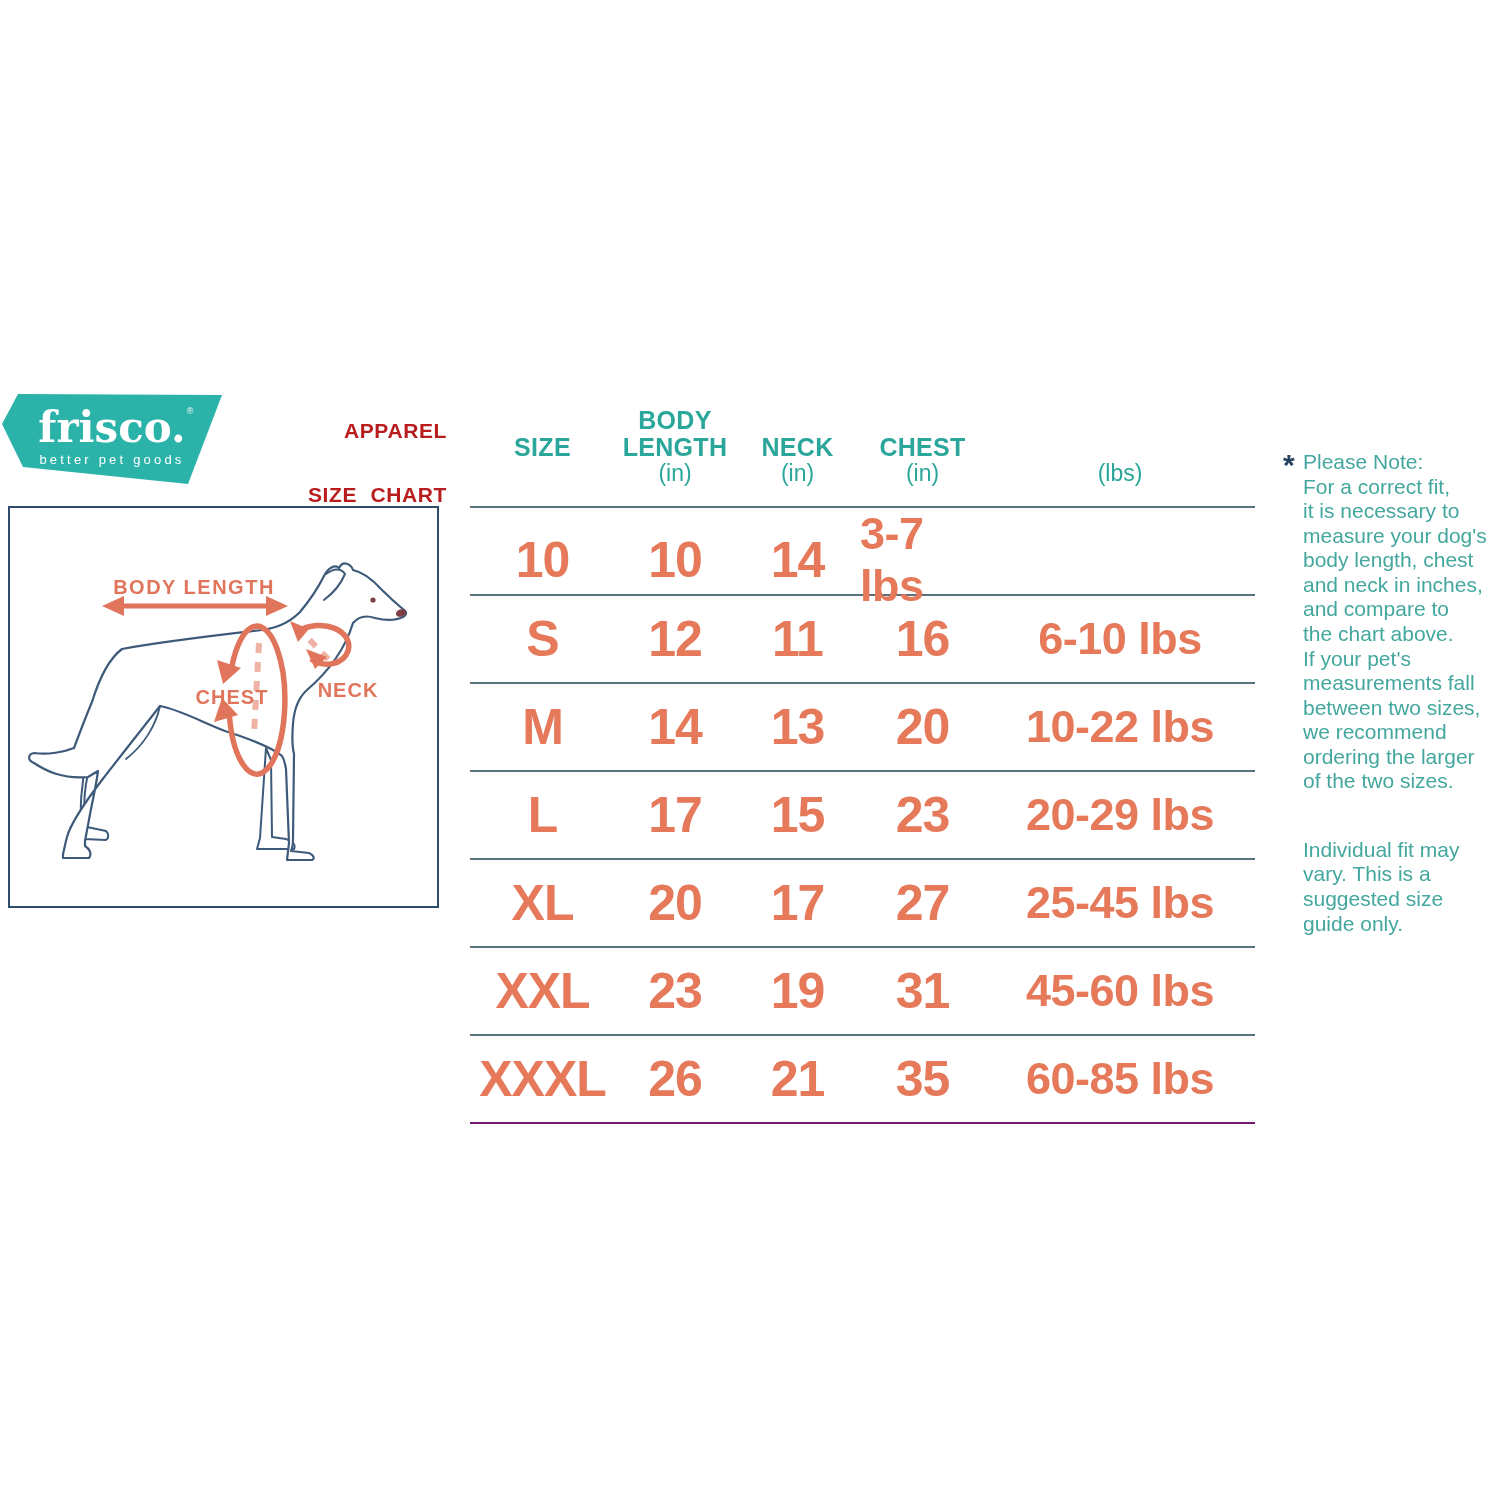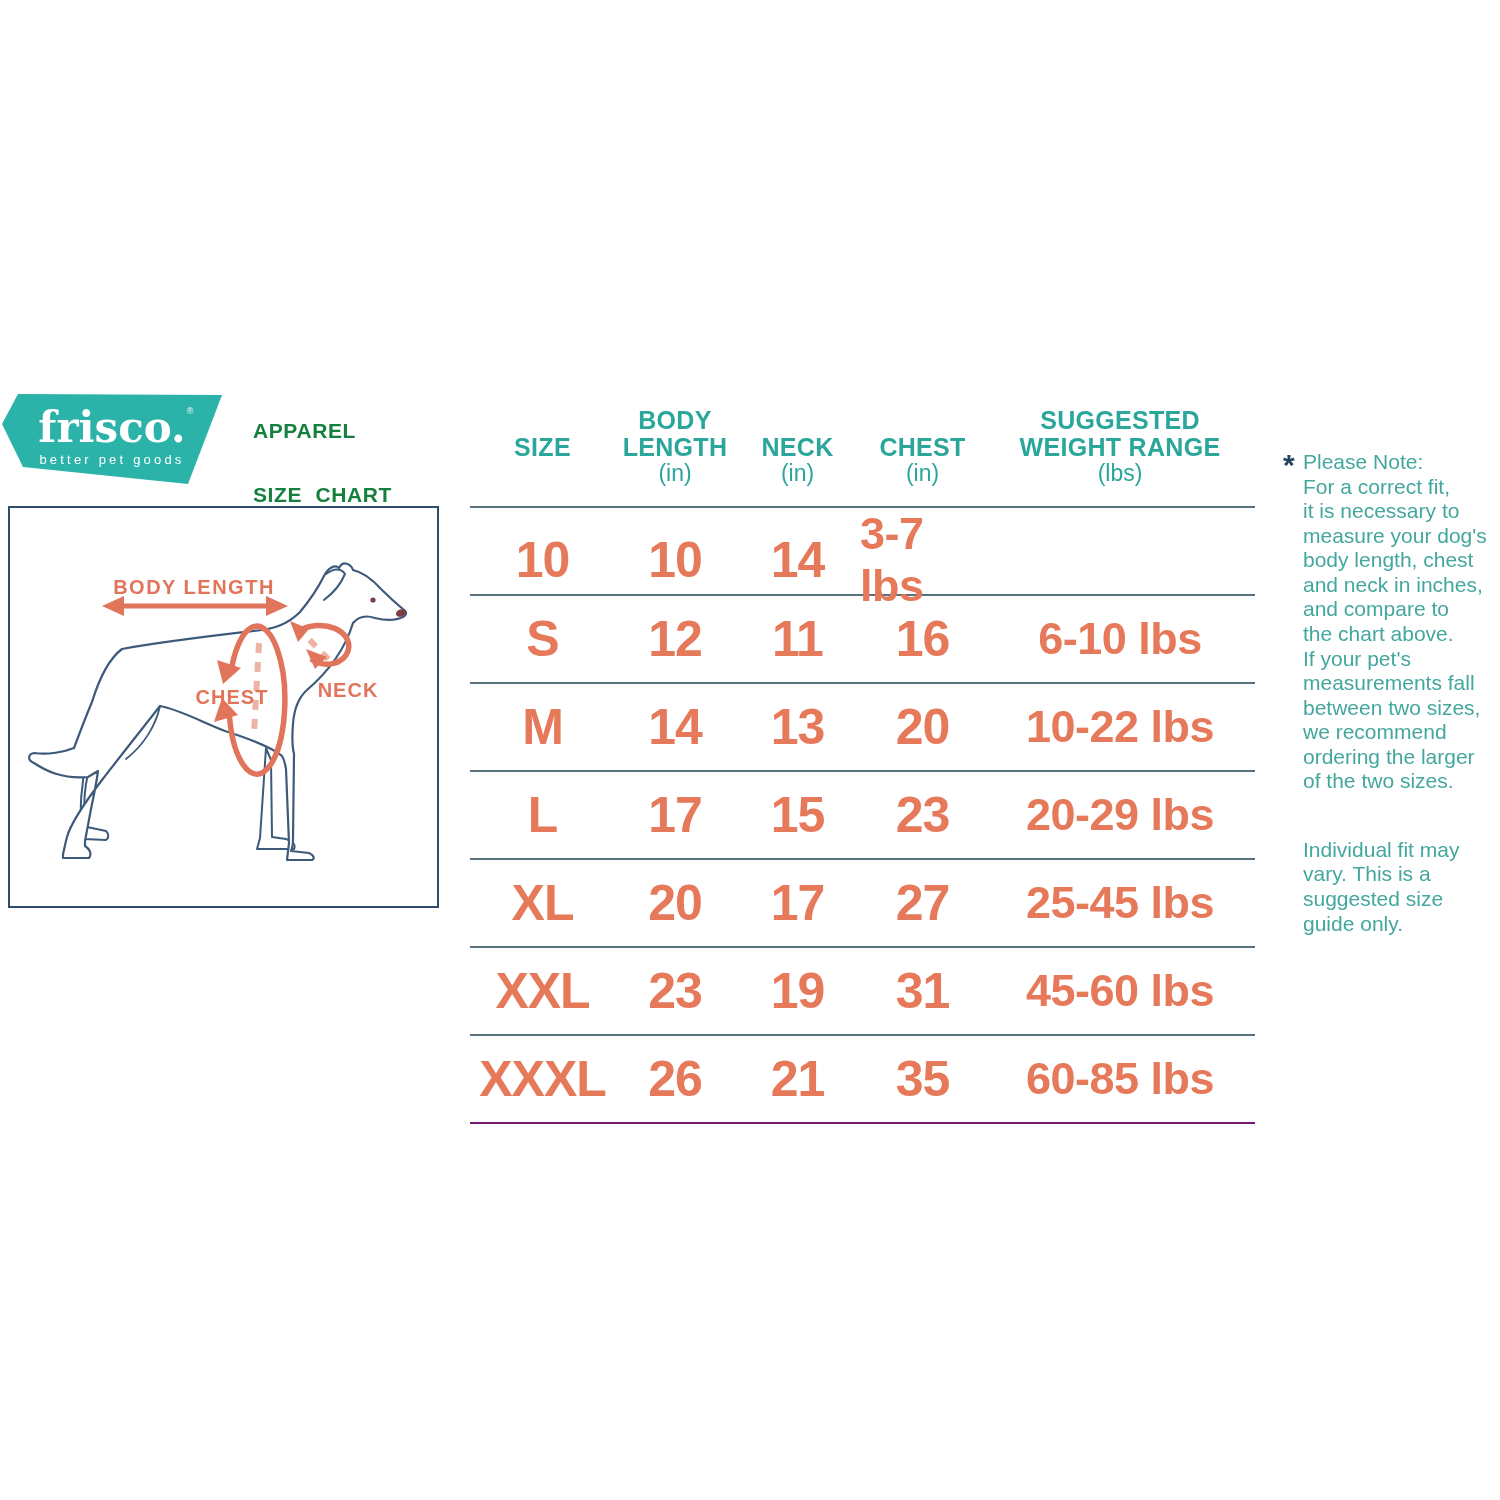--- a/index.html
+++ b/index.html
@@ -3,22 +3,22 @@
 <meta charset="utf-8">
 <style>
   html,body{margin:0;padding:0;background:#ffffff;}
   .canvas{position:relative;width:1500px;height:1268px;background:#ffffff;
           font-family:"Liberation Sans",sans-serif;overflow:hidden;}
 
   
   .logo-svg{position:absolute;left:2px;top:392px;}
 
   
-  .chart-title{position:absolute;left:253px;top:417px;width:176px;text-align:left;
-    color:#15803d;font-weight:bold;font-size:21px;line-height:1.35;letter-spacing:.6px;}
+  .chart-title{position:absolute;left:271px;top:417px;width:176px;text-align:right;
+    color:#b91c1c;font-weight:bold;font-size:21px;line-height:1.35;letter-spacing:.6px;}
   .chart-title .l2{word-spacing:7px;margin-top:36px;}
 
   
   .dog-box{position:absolute;left:8px;top:506px;width:431px;height:402px;
     border:2px solid #2e4d6b;box-sizing:border-box;background:#fff;}
 
   
   .size-table{position:absolute;left:470px;top:400px;width:785px;}
   .thead{display:grid;grid-template-columns:145px 120px 125px 125px 270px;height:106px;}
   .th{display:flex;flex-direction:column;justify-content:flex-end;align-items:center;
@@ -134,22 +134,20 @@
       </div>
       <div class="th">
         <div class="th-label">NECK</div>
         <div class="th-unit">(in)</div>
       </div>
       <div class="th">
         <div class="th-label">CHEST</div>
         <div class="th-unit">(in)</div>
       </div>
       <div class="th">
-        <div class="th-label">SUGGESTED
-WEIGHT RANGE</div>
         <div class="th-unit">(lbs)</div>
       </div>
     </div>
 
     <div class="trow">
       <div class="td">10</div>
       <div class="td">10</div>
       <div class="td">14</div>
       <div class="td weight">3-7 lbs</div>
     </div>

